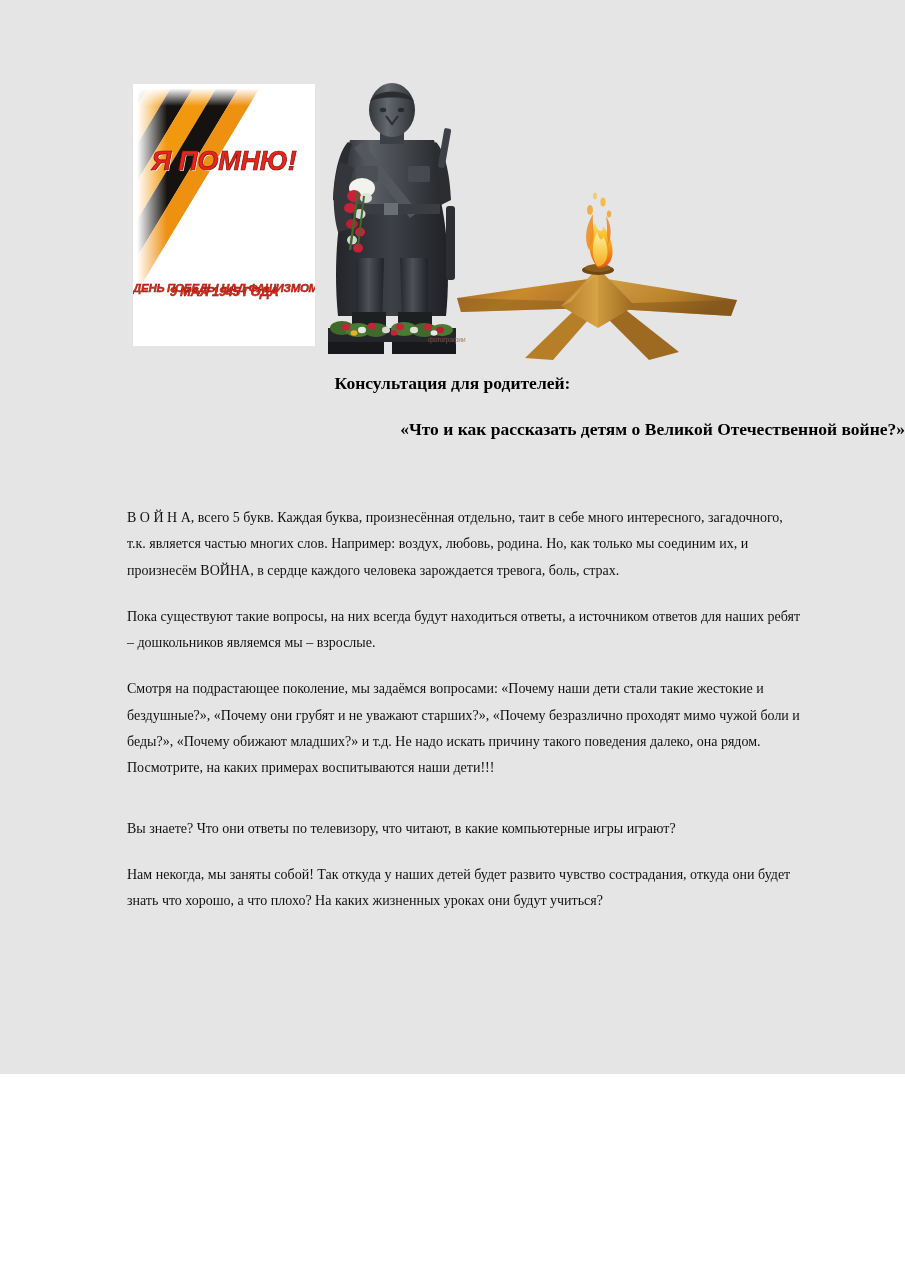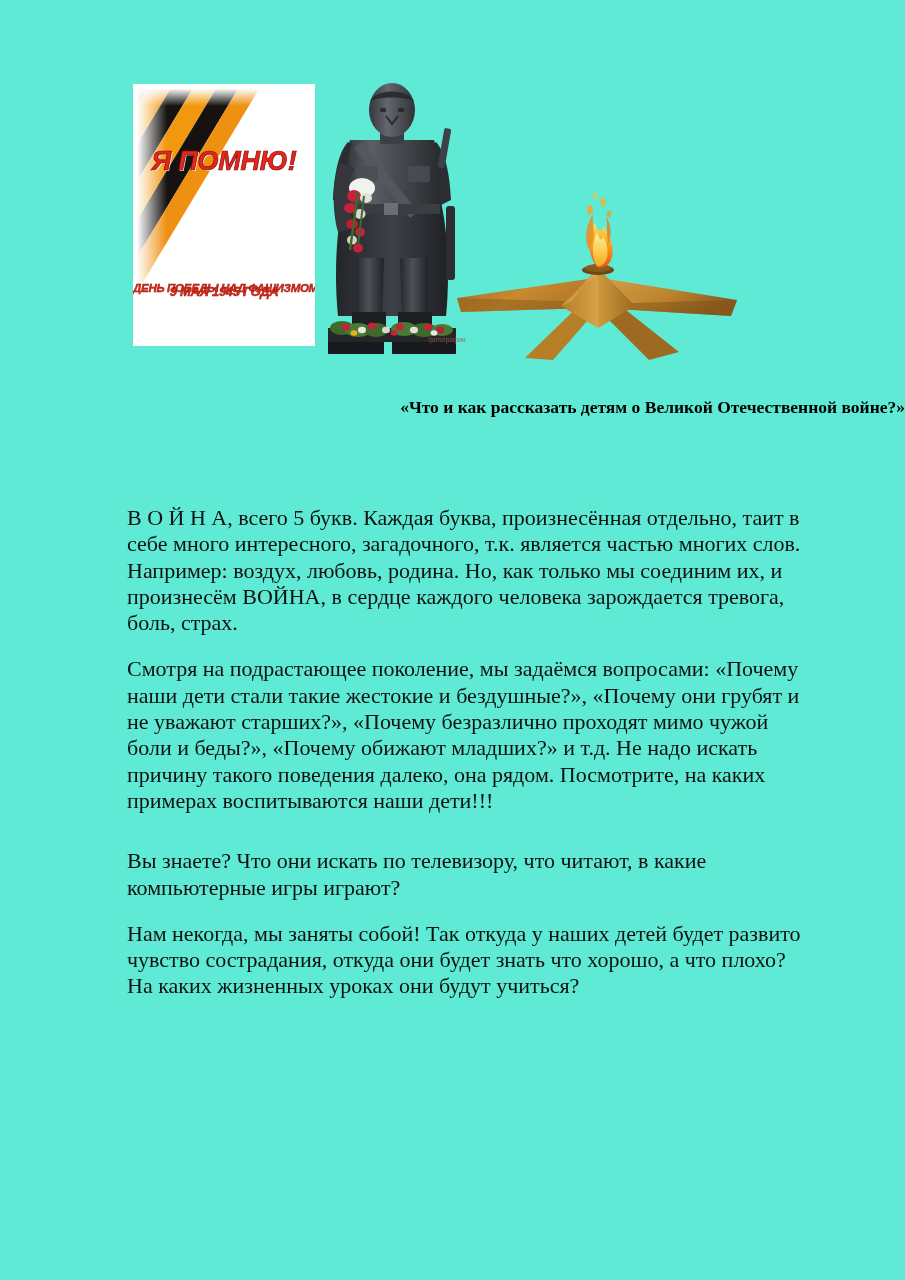--- a/index.html
+++ b/index.html
@@ -12,22 +12,22 @@
     height: 1280px;
     position: relative;
     overflow: hidden;
     font-family: "Liberation Serif", "DejaVu Serif", serif;
     color: #000000;
   }
 
   .page {
     position: relative;
     width: 905px;
-    height: 1280px;
-    background: #5eead4;
+    height: 1074px;
+    background: #e5e5e5;
   }
 
   
   .header-band {
     position: absolute;
     left: 0;
     top: 72px;
     width: 905px;
     height: 290px;
   }
@@ -172,21 +172,21 @@
   
   .body-text {
     position: absolute;
     left: 127px;
     top: 505px;
     width: 676px;
   }
   .body-text p {
     margin: 0 0 20px 0;
     font-family: "Liberation Serif", "DejaVu Serif", serif;
-    font-size: 22px;
+    font-size: 14px;
     line-height: 26.3px;
     color: #111;
     text-align: left;
   }
   .body-text p.spaced-gap {
     margin-bottom: 34px;
   }
   .body-text p:last-child {
     margin-bottom: 8px;
   }
@@ -376,23 +376,25 @@
           <ellipse cx="147" cy="30" rx="3" ry="5" fill="#F4A42A" opacity="0.85"></ellipse>
           <ellipse cx="160" cy="22" rx="2.6" ry="4.5" fill="#F6B227" opacity="0.8"></ellipse>
           <ellipse cx="152" cy="16" rx="2" ry="3.4" fill="#F7C248" opacity="0.7"></ellipse>
           <ellipse cx="166" cy="34" rx="2.2" ry="3.6" fill="#F29A20" opacity="0.75"></ellipse>
         </g>
       </svg>
     </div>
   </div>
 
   <div class="title-block">
+    <h1 class="doc-title">Консультация для родителей:</h1>
     <h2 class="doc-subtitle">«Что и как рассказать детям о Великой Отечественной войне?»</h2>
   </div>
 
   <div class="body-text">
     <p>В  О  Й  Н  А, всего 5 букв. Каждая буква, произнесённая отдельно, таит в себе много интересного, загадочного, т.к. является частью многих слов. Например: воздух, любовь, родина. Но, как только мы соединим их, и произнесём  ВОЙНА, в сердце каждого человека зарождается тревога, боль, страх.</p>
+    <p>Пока существуют такие вопросы, на них всегда будут находиться ответы, а источником ответов для наших ребят – дошкольников являемся мы – взрослые.</p>
     <p class="spaced-gap">Смотря на подрастающее поколение, мы задаёмся вопросами: «Почему наши дети стали такие жестокие и бездушные?», «Почему они грубят и не уважают старших?», «Почему безразлично проходят мимо чужой боли и беды?», «Почему обижают младших?» и т.д. Не надо искать причину такого поведения далеко, она рядом. Посмотрите, на каких примерах воспитываются наши дети!!!</p>
-    <p>Вы знаете? Что они искать по телевизору, что читают, в какие компьютерные игры играют?</p>
+    <p>Вы знаете? Что они ответы по телевизору, что читают, в какие компьютерные игры играют?</p>
     <p>Нам некогда, мы заняты собой! Так откуда у наших детей будет развито чувство сострадания, откуда они будет знать что хорошо, а что плохо? На каких жизненных уроках они будут учиться?</p>
   </div>
 
 </div>
 
 </body></html>

